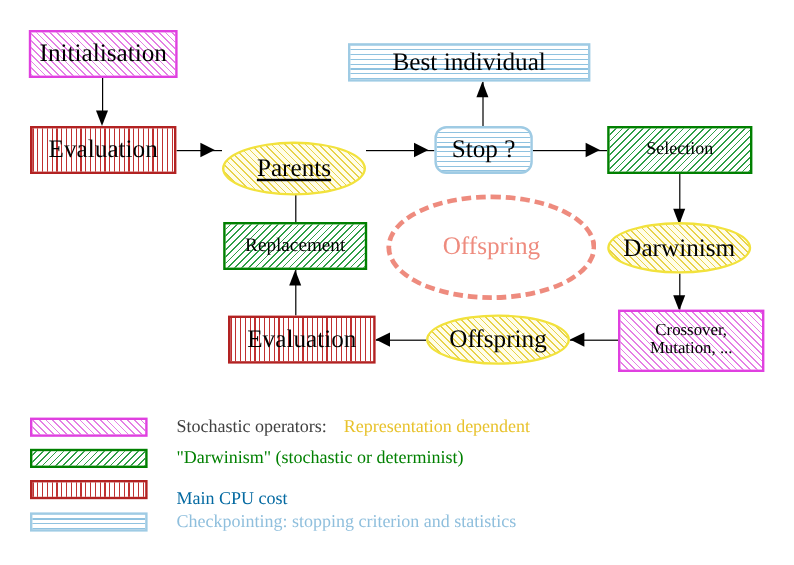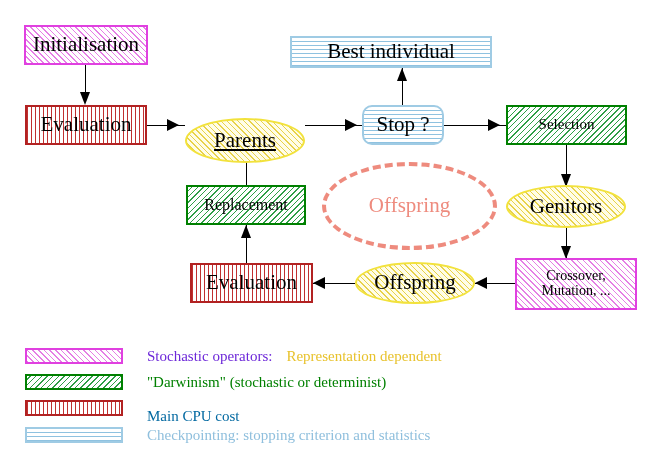--- a/index.html
+++ b/index.html
@@ -97,21 +97,21 @@
     border-width: 2px;
     border-style: solid;
     flex: 0 0 auto;
   }
   .legend-text {
     margin-left: 24px;
     font-size: 15px;
     white-space: nowrap;
     font-family: "Liberation Serif", "DejaVu Serif", serif;
   }
-  .lg-magenta { color: #6d28d9; }
+  .lg-magenta { color: #404040; }
   .lg-gold    { color: #e8c22c; }
   .lg-green   { color: #008000; }
   .lg-red     { color: #0369a1; margin-top: 16px; }
   .lg-blue    { color: #8fbfdd; }
   .sp { display: inline-block; width: 14px; }
 </style>
 </head>
 <body>
 
 <div id="canvas">
@@ -167,21 +167,21 @@
 
   <div class="node box fill-blue" style="left:290px; top:36px; width:202px; height:32px; font-size:21px;">
     <span class="lbl">Best individual</span>
   </div>
 
   <div class="node box fill-green" style="left:506px; top:105px; width:121px; height:40px; font-size:15px;">
     <span class="lbl">Selection</span>
   </div>
 
   <div class="node ellipse fill-yellow" style="left:506px; top:185px; width:120px; height:43px; font-size:21px;">
-    <span class="lbl">Genitors</span>
+    <span class="lbl">Darwinism</span>
   </div>
 
   <div class="node box fill-magenta" style="left:515px; top:258px; width:122px; height:52px; font-size:14px;">
     <span class="lbl">Crossover,
 Mutation, ...</span>
   </div>
 
   <div class="node ellipse fill-yellow" style="left:355px; top:262px; width:120px; height:42px; font-size:21px;">
     <span class="lbl">Offspring</span>
   </div>

